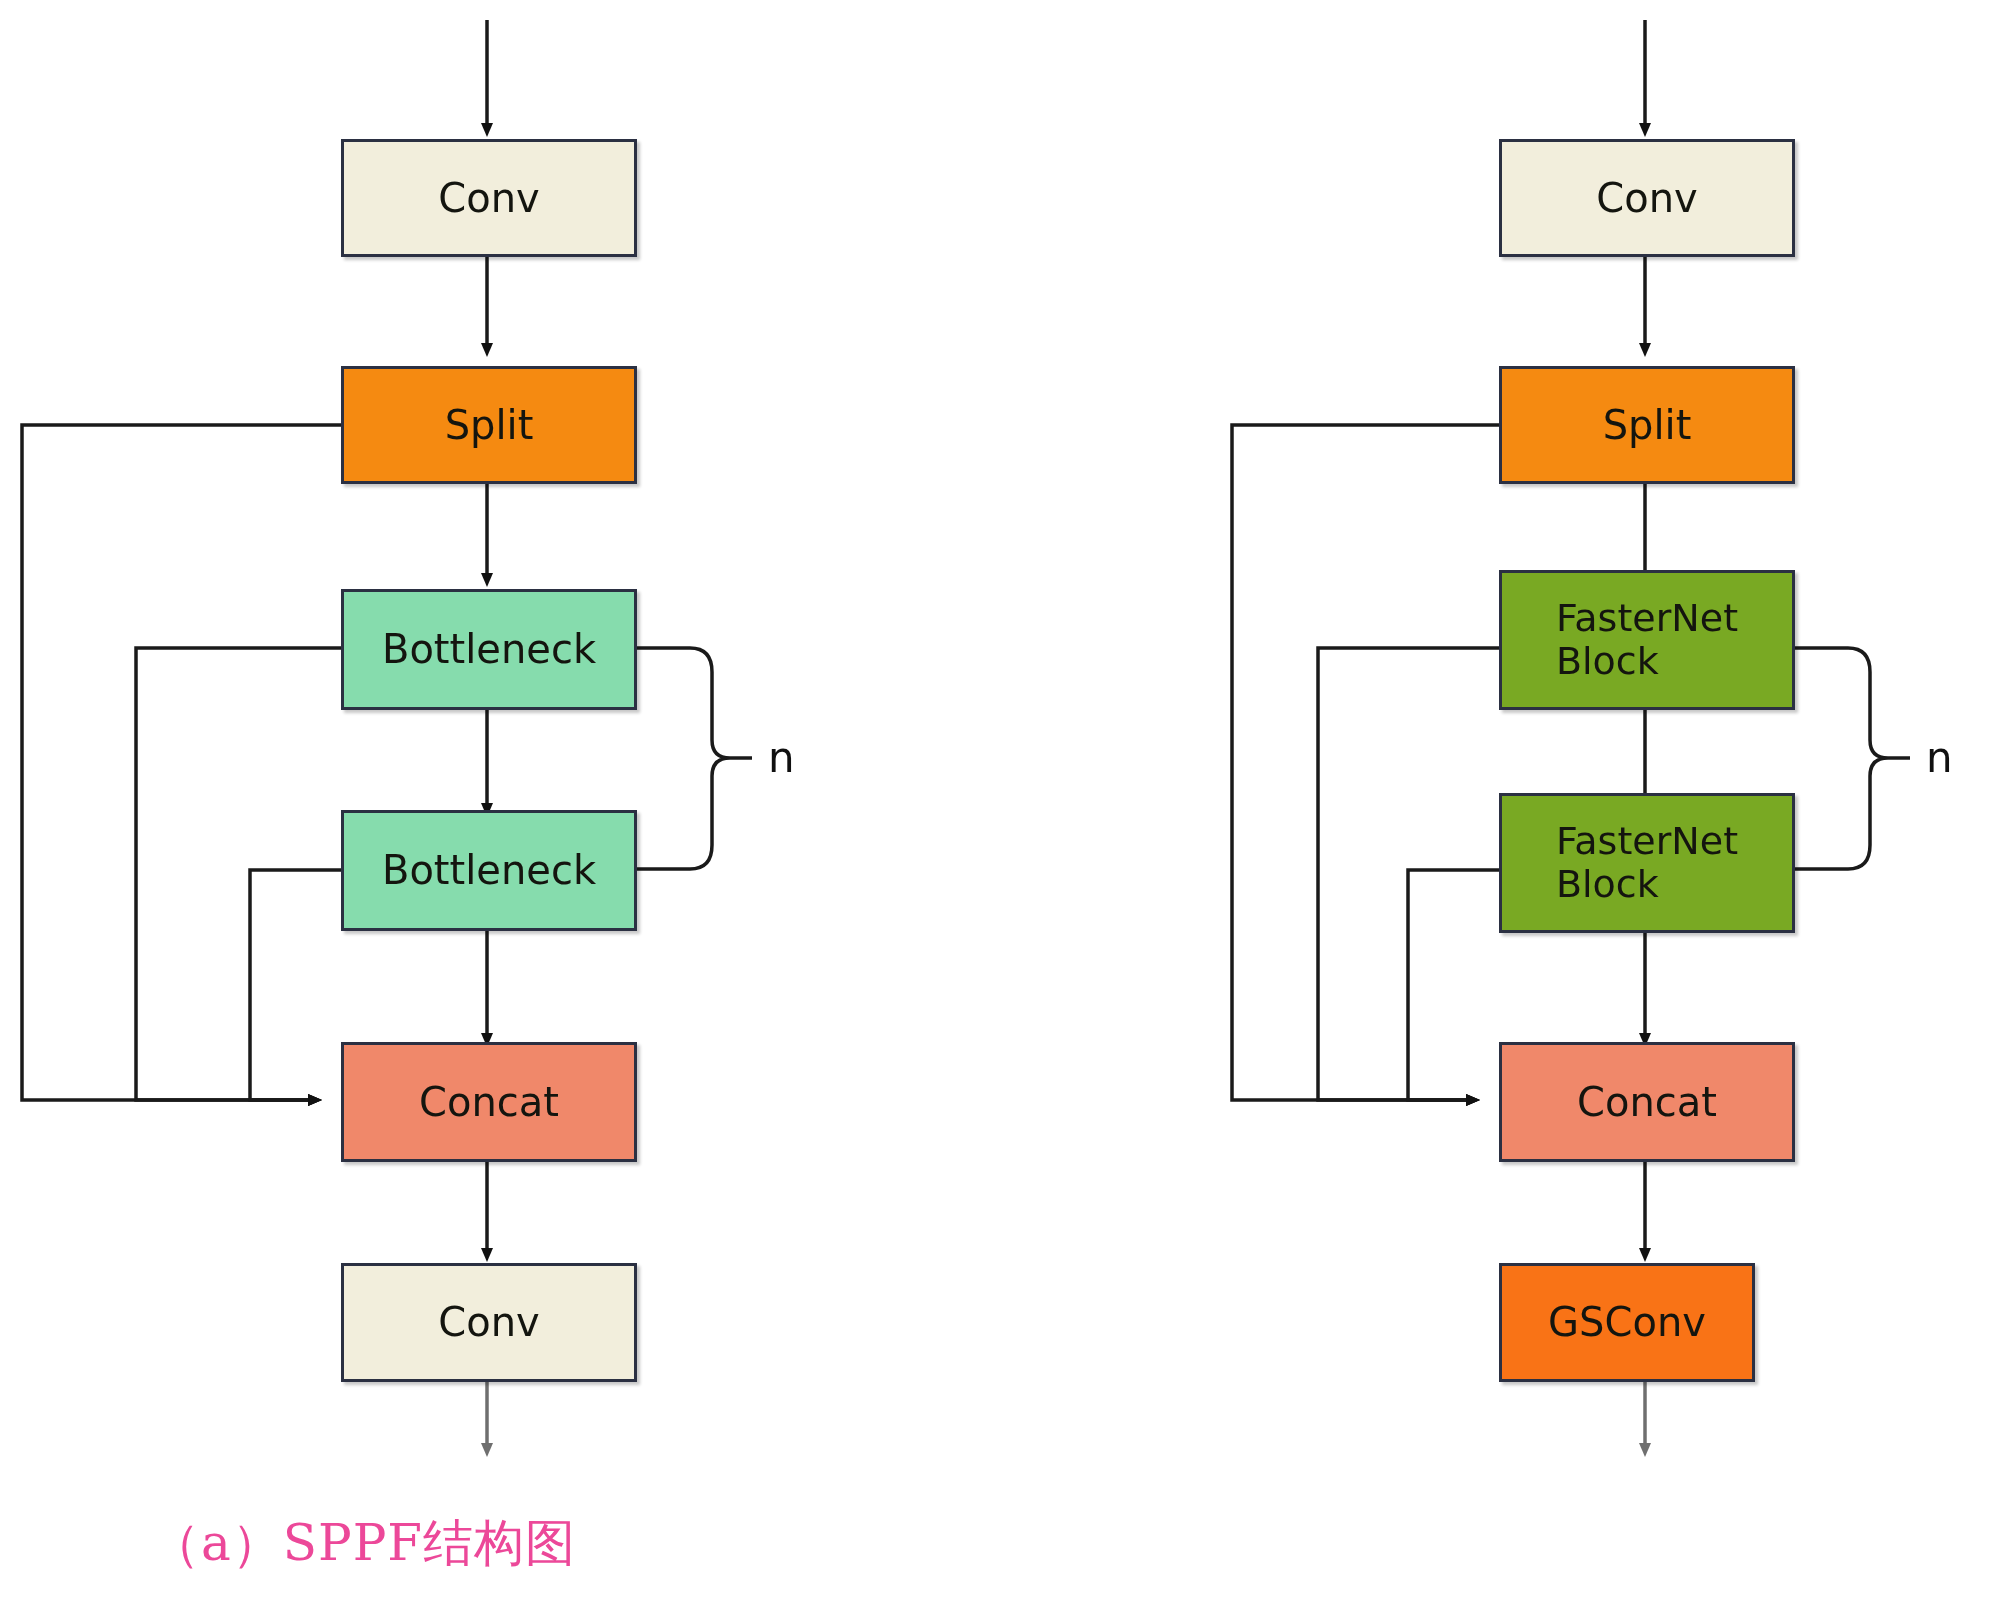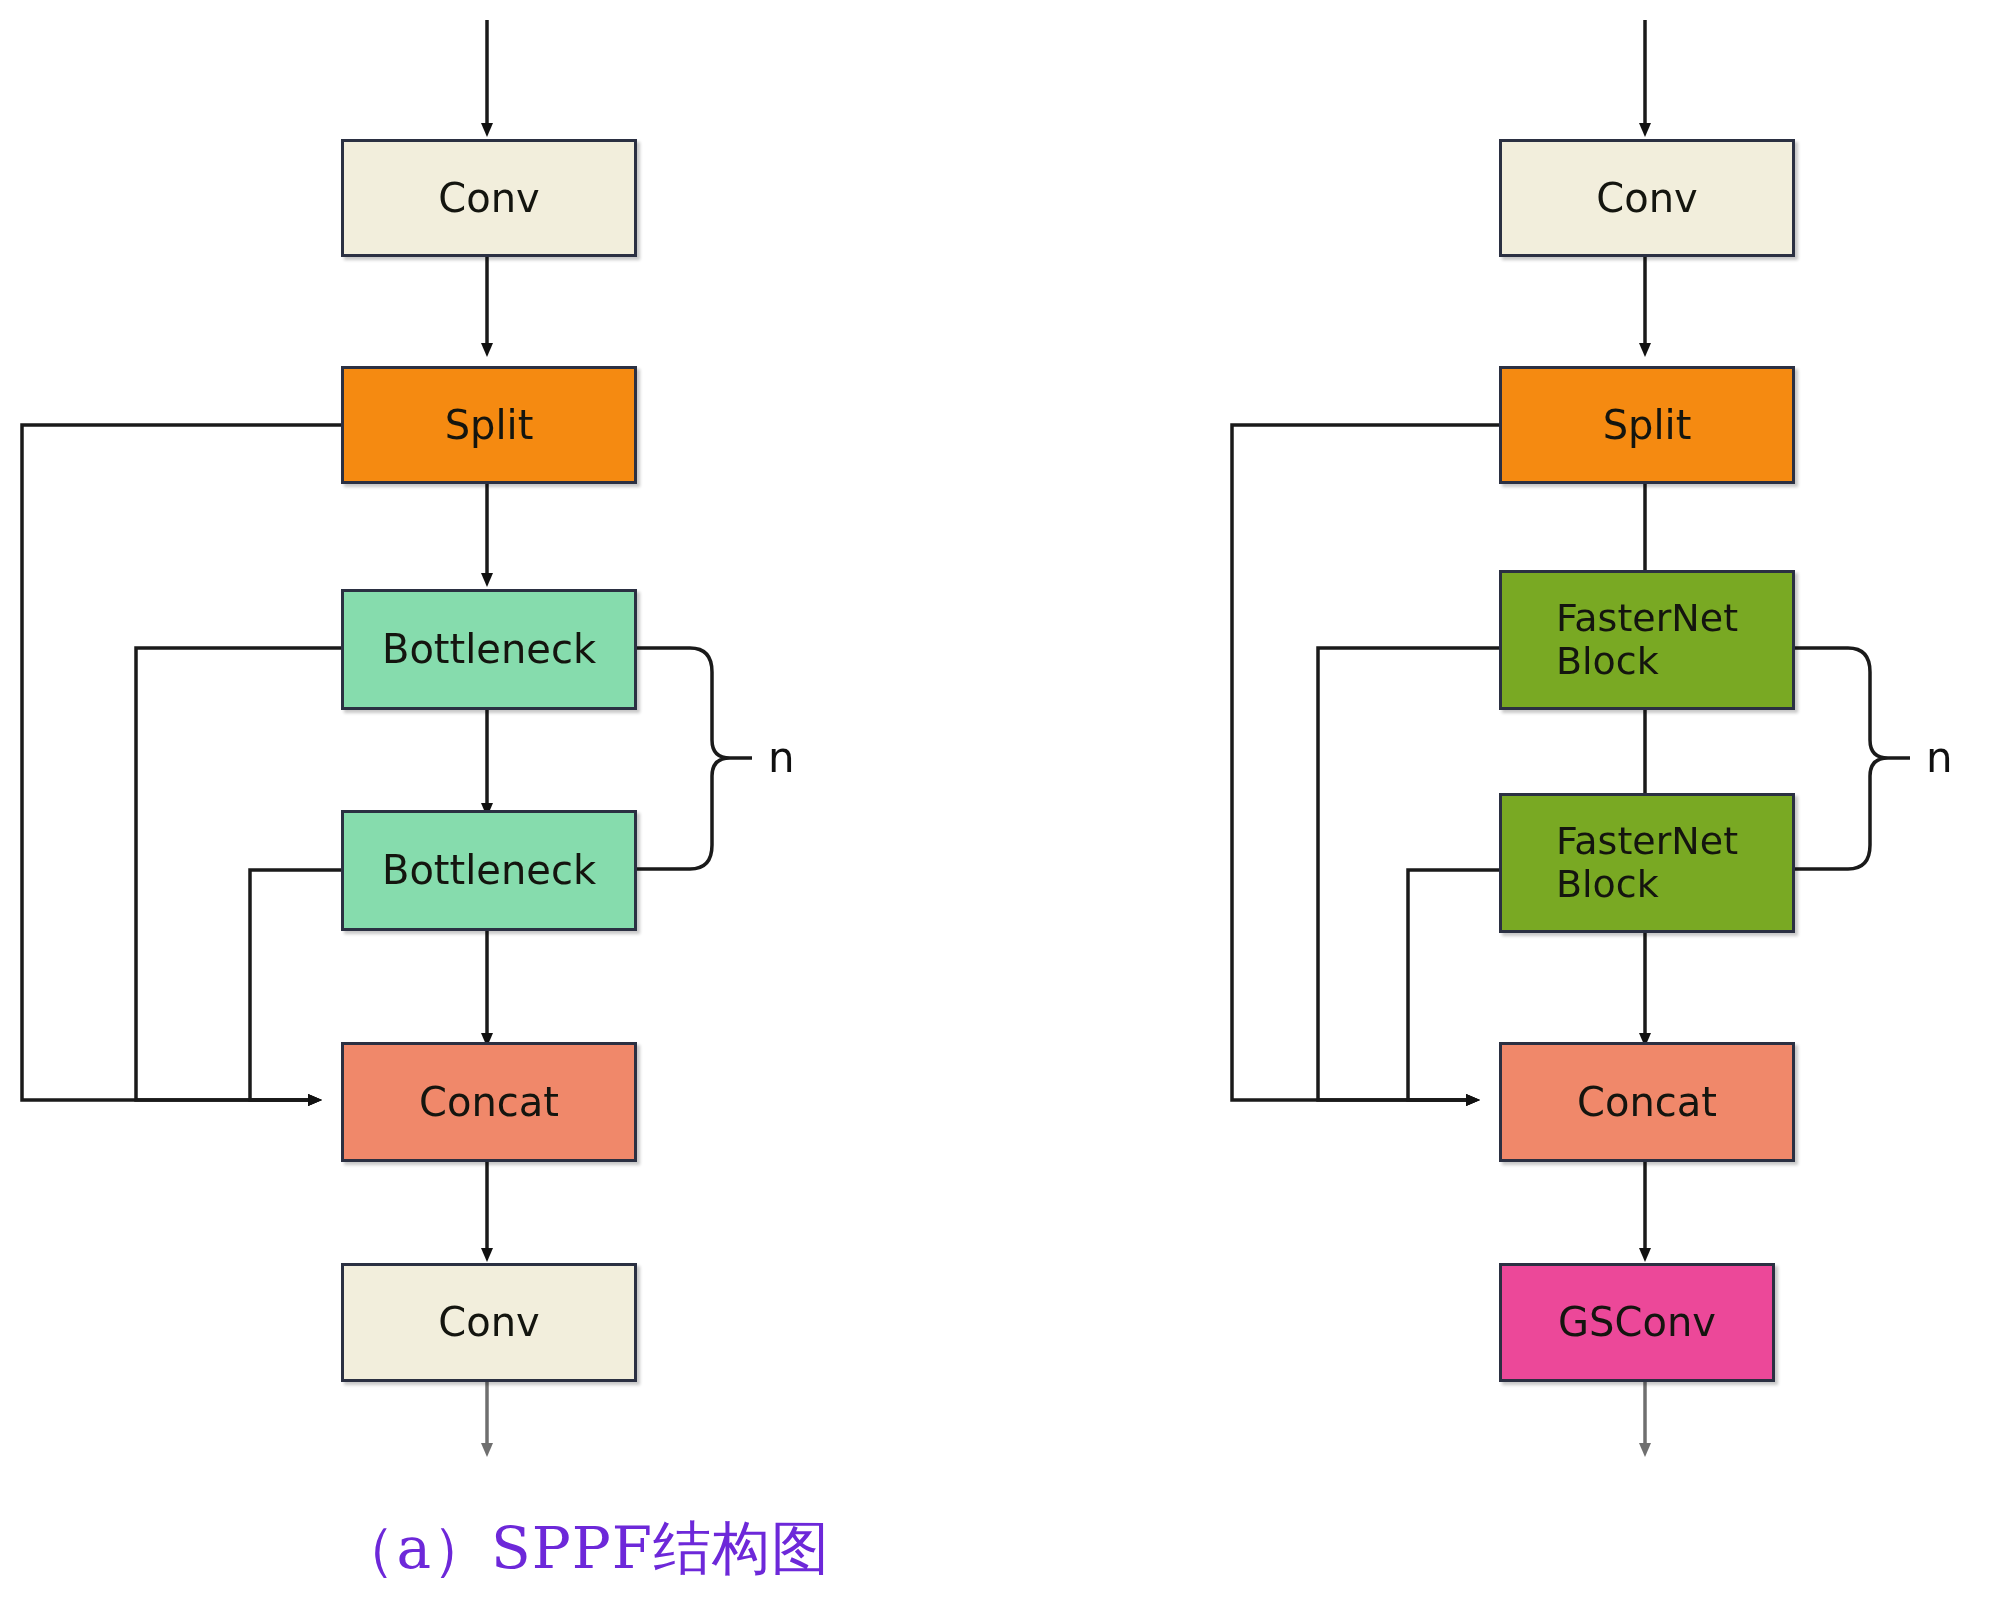--- a/index.html
+++ b/index.html
@@ -17,23 +17,23 @@
     color:#14150f;
     font-size:40px;
     box-shadow:3px 3px 3px rgba(0,0,0,0.22);
   }
   .node.two-line{font-size:38px;}
   .brace-n{
     position:absolute;font-size:42px;color:#101010;
     font-family:"DejaVu Sans","Liberation Sans",sans-serif;
   }
   .caption{
-    position:absolute;text-align:right;
+    position:absolute;text-align:left;
     font-family:"DejaVu Serif","Liberation Serif",serif;
-    font-size:58px;color:#6d28d9;letter-spacing:1px;white-space:nowrap;
+    font-size:50px;color:#ec4899;letter-spacing:1px;white-space:nowrap;
   }
 </style>
 </head>
 <body>
 
 <div class="canvas">
 
   <svg class="wires" viewBox="0 0 2000 1607">
     <defs>
       <marker id="ah" markerWidth="14" markerHeight="14" refX="7" refY="6" orient="auto" markerUnits="userSpaceOnUse">
@@ -134,20 +134,20 @@
   </div>
 
   <div class="node two-line" style="left:1499px;top:793px;width:296px;height:140px;background:#79A923;">
     <span>FasterNet<br>Block</span>
   </div>
 
   <div class="node" style="left:1499px;top:1042px;width:296px;height:120px;background:#F0886A;">
     <span>Concat</span>
   </div>
 
-  <div class="node" style="left:1499px;top:1263px;width:276px;height:119px;background:#ec4899;">
+  <div class="node" style="left:1499px;top:1263px;width:256px;height:119px;background:#f97316;">
     <span>GSConv</span>
   </div>
 
   <div class="brace-n" style="left:1926px;top:733px;">n</div>
 
 
 </div>
 
 </body></html>

